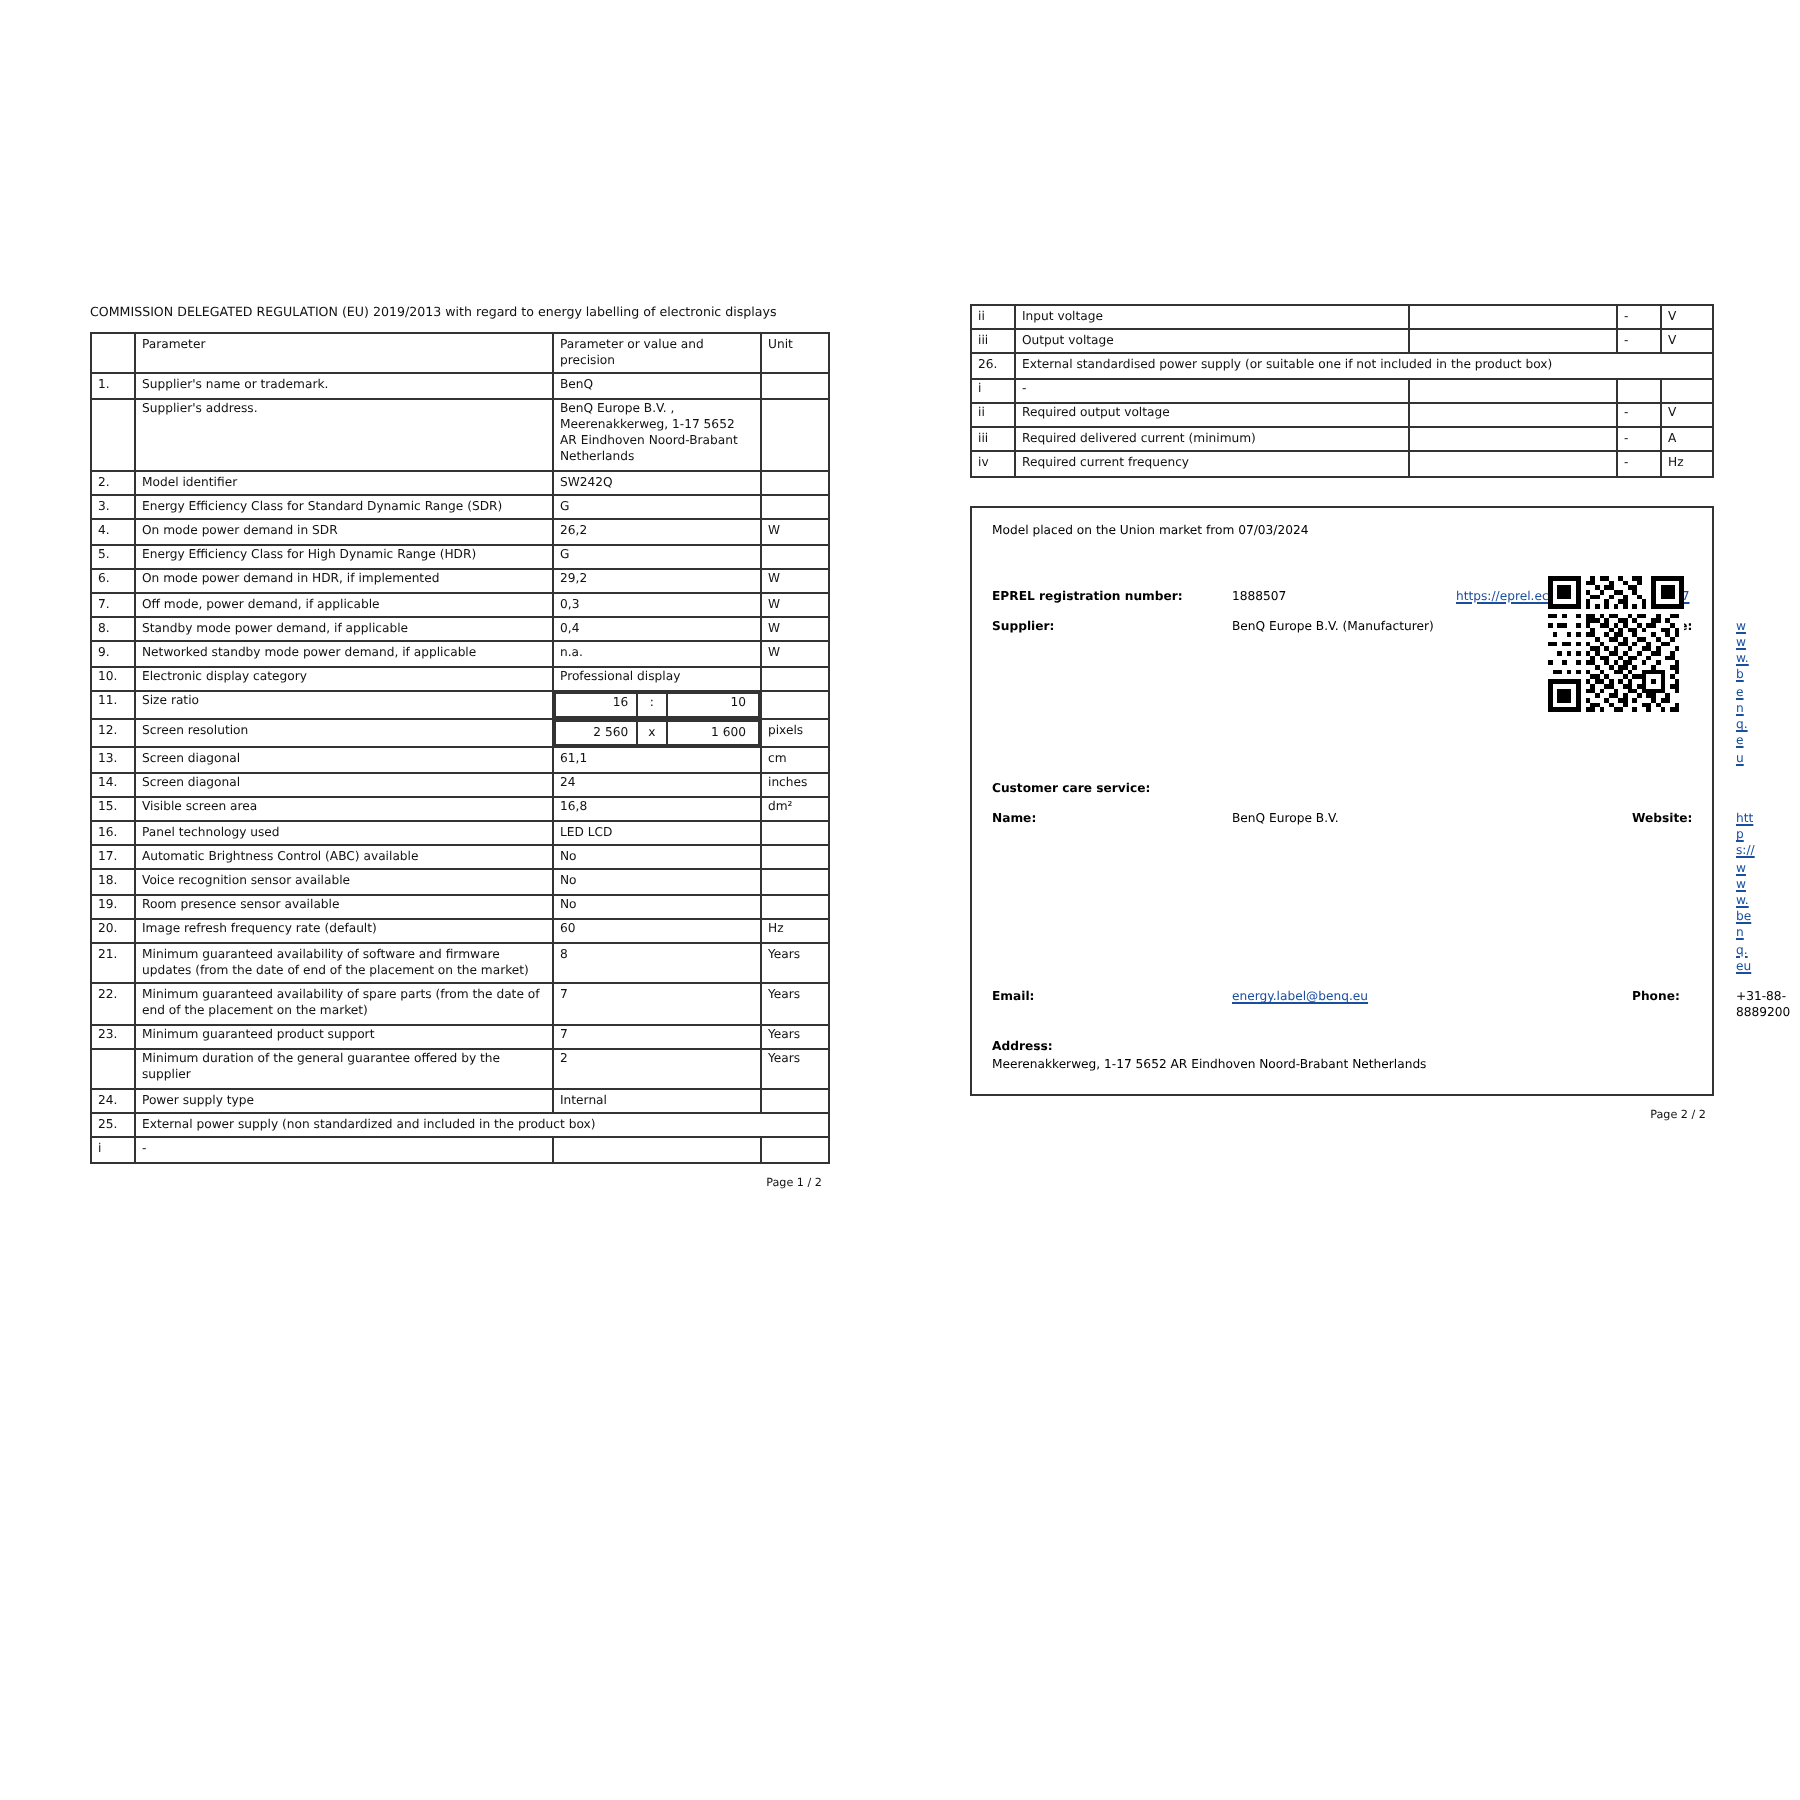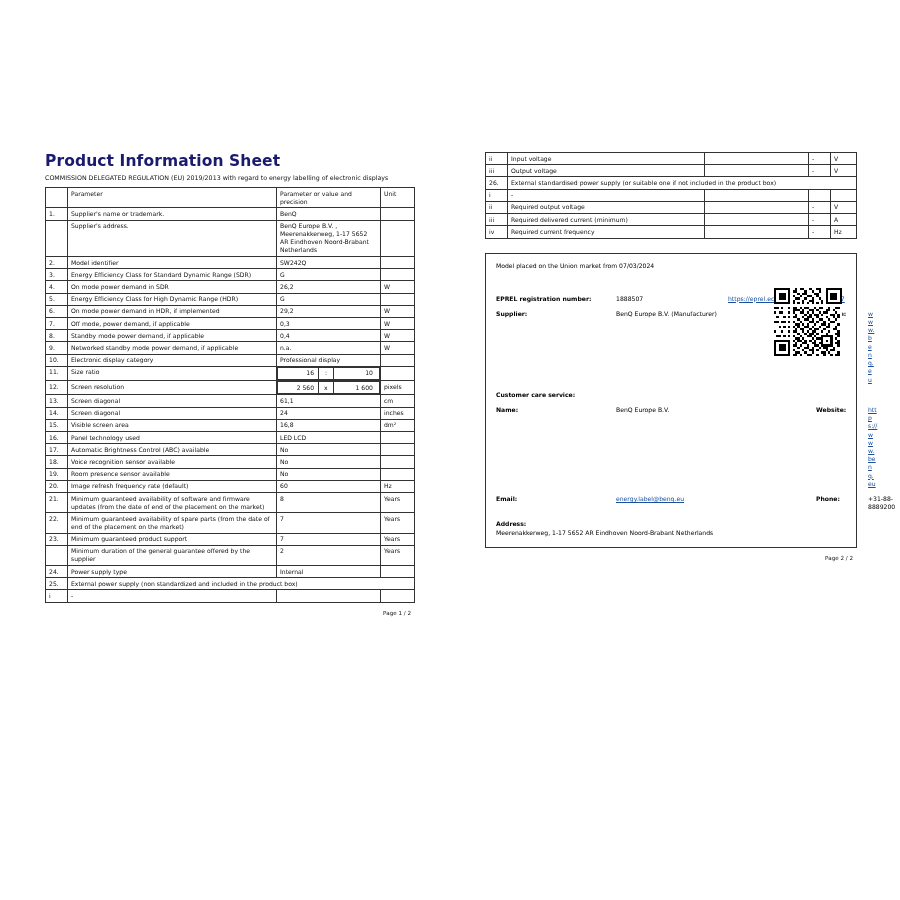--- a/index.html
+++ b/index.html
@@ -139,21 +139,20 @@
   .addr-block {
     font-size: 6.1px;
     line-height: 1.5;
   }
   .addr-block .lbl { font-weight: bold; }
 </style>
 </head>
 <body>
 
 <div class="page" id="page1">
-  <h1 class="doc-title">Product Information Sheet</h1>
   <p class="doc-subtitle">COMMISSION DELEGATED REGULATION (EU) 2019/2013 with regard to energy labelling of electronic displays</p>
 
   <table class="sheet">
     <colgroup>
       <col style="width:22px">
       <col>
       <col style="width:104px">
       <col style="width:34px">
     </colgroup>
     <tbody>

